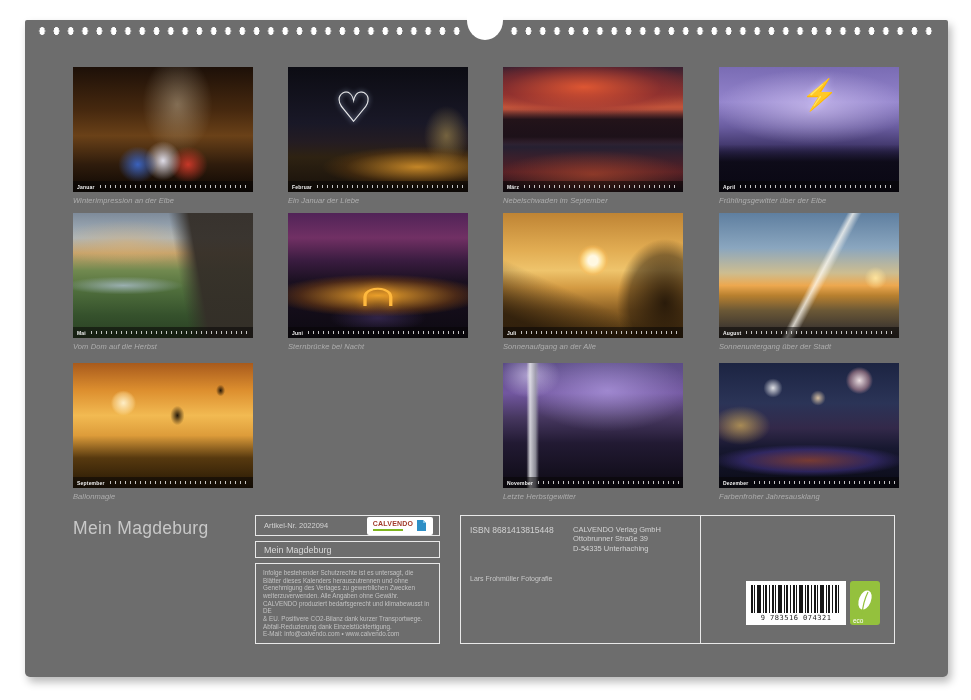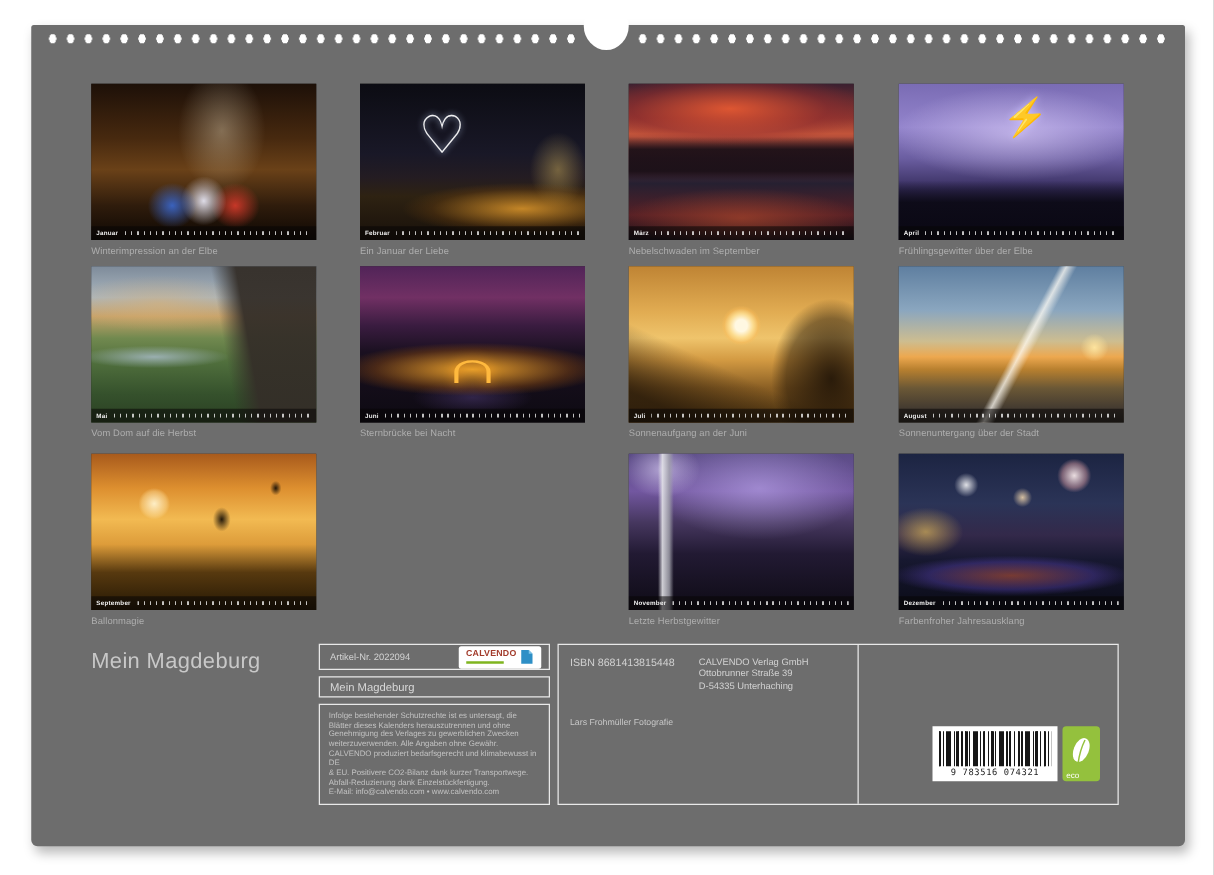--- a/index.html
+++ b/index.html
@@ -8,23 +8,23 @@
   .holes{position:absolute;top:5px;height:12px;background-image:radial-gradient(ellipse 3px 4px at 50% 50%, #ffffff 92%, rgba(255,255,255,0) 100%);background-size:14.3px 12px;background-repeat:repeat-x;}
   .holes.left{left:10px;width:430px;}
   .holes.right{left:482px;width:430px;}
   .notch{position:absolute;top:-19px;left:442px;width:36px;height:39px;background:#ffffff;border-radius:50%;}
   .cell{position:absolute;width:180px;}
   .thumb{position:relative;width:180px;height:125px;background-color:#222;background-repeat:no-repeat;background-size:100% 100%;overflow:hidden;}
   .fx{position:absolute;line-height:1;pointer-events:none;}
   .strip{position:absolute;left:0;right:0;bottom:0;height:11px;background:rgba(8,6,6,.55);display:flex;align-items:center;padding:0 4px;box-sizing:border-box;}
   .month{font-size:5px;color:#f0f0f0;font-weight:bold;letter-spacing:.2px;white-space:nowrap;}
   .dates{flex:1;height:3px;margin-left:5px;background-image:repeating-linear-gradient(90deg,rgba(255,255,255,.75) 0 1px,transparent 1px 5px);}
-  .caption{margin-top:4px;font-size:7.5px;color:#aeaeae;letter-spacing:.1px;}
+  .caption{margin-top:4px;font-size:7.5px;color:#aeaeae;letter-spacing:.1px;font-style:italic;}
   .big-title{position:absolute;left:48px;top:498px;font-size:17.5px;color:#c8c8c8;letter-spacing:.3px;}
-  .info{position:absolute;left:230px;top:495px;width:640px;height:129px;display:flex;gap:6px;box-sizing:border-box;}
+  .info{position:absolute;left:230px;top:495px;width:640px;height:129px;display:flex;gap:20px;box-sizing:border-box;}
   .col-left{width:185px;display:flex;flex-direction:column;gap:5px;box-sizing:border-box;}
   .box{border:1px solid rgba(255,255,255,.85);box-sizing:border-box;}
   .box.artikel{height:27px;display:flex;align-items:center;justify-content:space-between;padding:0 6px 0 8px;}
   .artikel-label{font-size:7.5px;color:#d2d2d2;}
   .logo{width:66px;height:18px;background:#ffffff;border-radius:2px;display:flex;align-items:center;justify-content:center;gap:3px;}
   .logo-txt{display:flex;flex-direction:column;align-items:flex-start;}
   .brand{font-size:7px;font-weight:bold;color:#a23b2b;letter-spacing:.2px;line-height:1;}
   .tagbar{width:30px;height:2.5px;background:#7fb51f;margin-top:1.5px;}
   .box.titlebox{height:21px;display:flex;align-items:center;padding:0 8px;font-size:9px;color:#d8d8d8;}
   .box.legal{flex:1;padding:5px 7px;font-size:6.3px;line-height:1.22;color:#c2c2c2;white-space:pre-line;}
@@ -112,21 +112,21 @@
     <div class="caption">Sternbrücke bei Nacht</div>
   </div>
   <div class="cell" style="left:478px;top:193px">
     <div class="thumb" style="background-image:radial-gradient(circle 16px at 50% 38%, #fff8e2 30%, rgba(255,225,150,.85) 60%, rgba(255,190,90,.4) 85%, transparent 100%),radial-gradient(ellipse 60px 80px at 90% 72%, rgba(35,22,8,.95), rgba(35,22,8,.5) 60%, transparent 80%),linear-gradient(25deg, rgba(40,26,10,.85) 12%, transparent 38%),linear-gradient(180deg,#bf8434 0%,#e2ad53 30%,#efc46c 46%,#d39a42 60%,#8a5f24 78%,#503611 100%)">
 
       <div class="strip">
           <span class="month">Juli</span>
           <span class="dates"></span>
         </div>
     </div>
-    <div class="caption">Sonnenaufgang an der Juni</div>
+    <div class="caption">Sonnenaufgang an der Alle</div>
   </div>
   <div class="cell" style="left:694px;top:193px">
     <div class="thumb" style="background-image:linear-gradient(118deg, transparent 52%, rgba(255,252,245,.75) 54.5%, transparent 58%),radial-gradient(circle 14px at 87% 52%, rgba(255,230,160,.95), transparent 80%),linear-gradient(180deg,#5f7fa0 0%,#8aa6bf 28%,#cdbd90 48%,#eda84f 58%,#b8802f 66%,#6b5836 78%,#403830 92%,#2e2a24 100%)">
 
       <div class="strip">
           <span class="month">August</span>
           <span class="dates"></span>
         </div>
     </div>
     <div class="caption">Sonnenuntergang über der Stadt</div>

